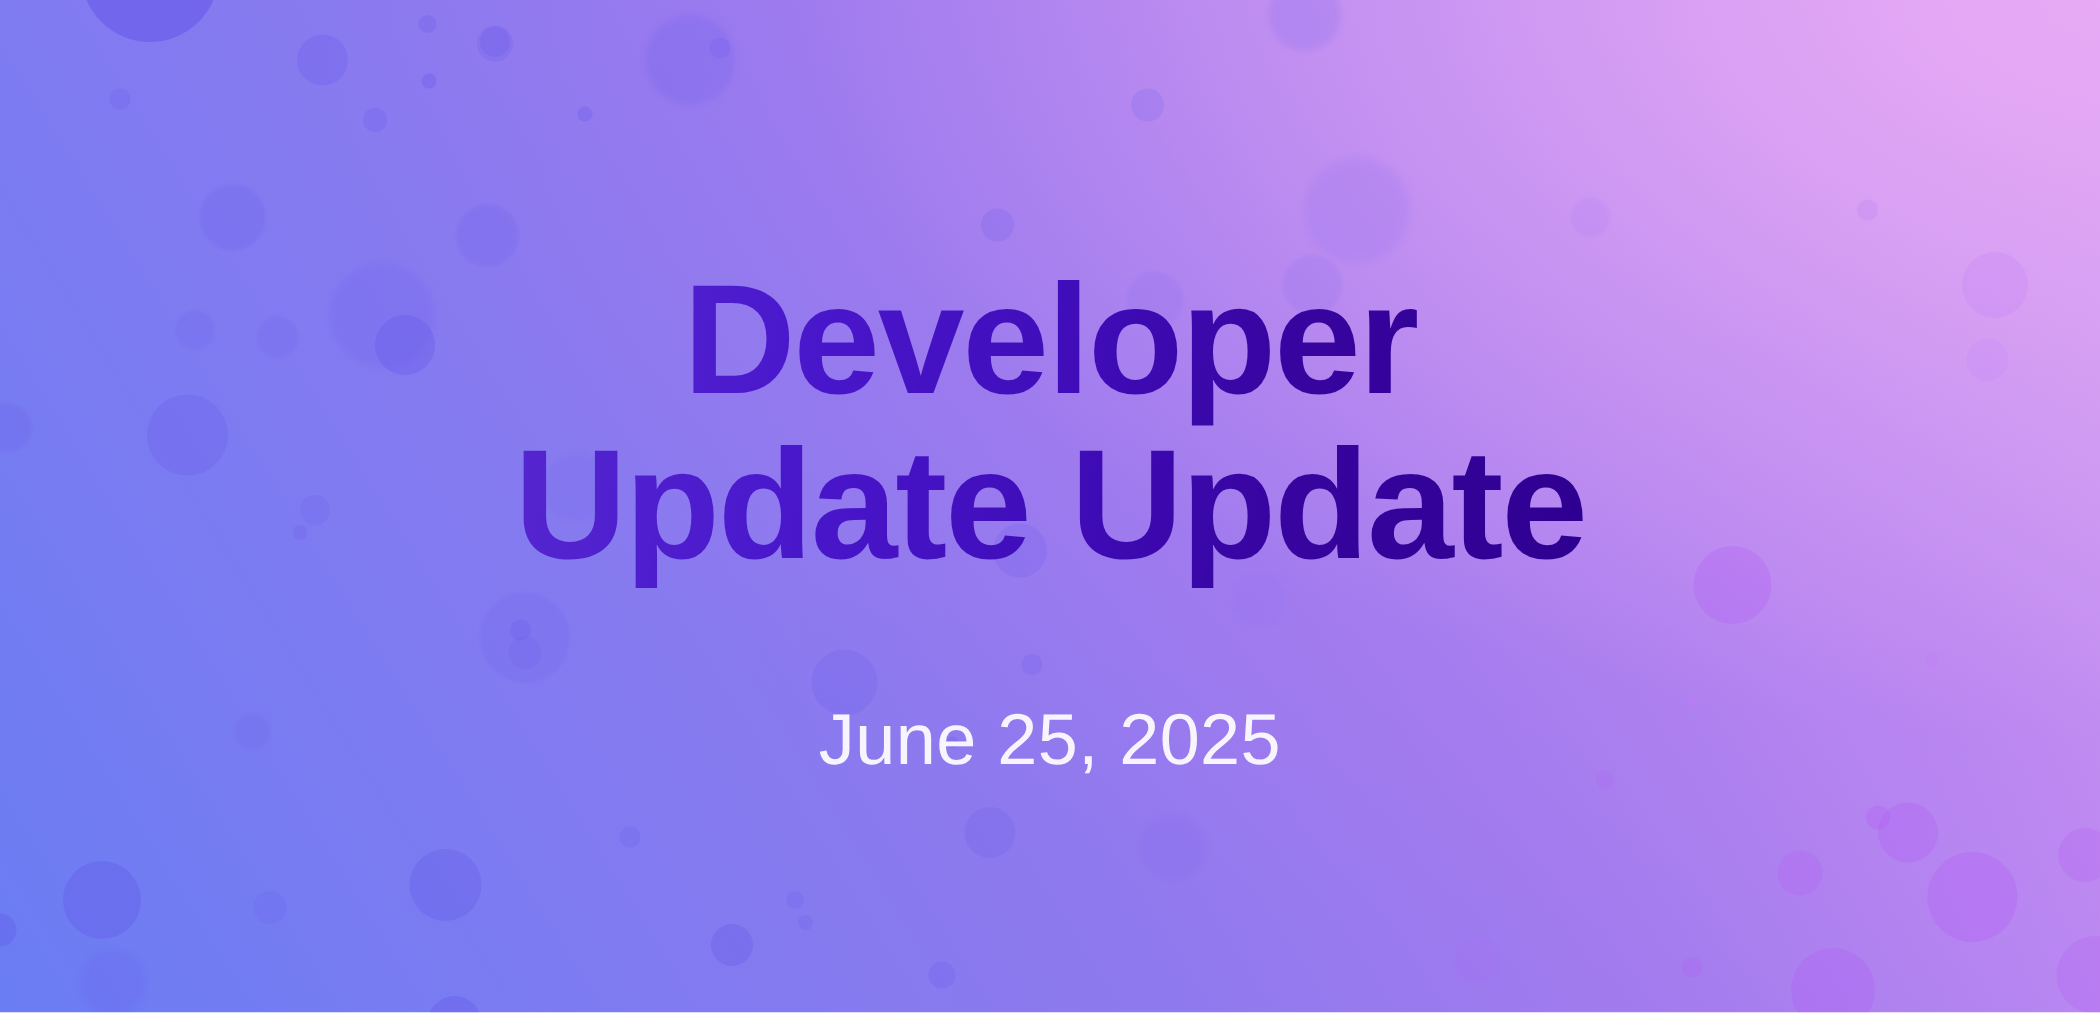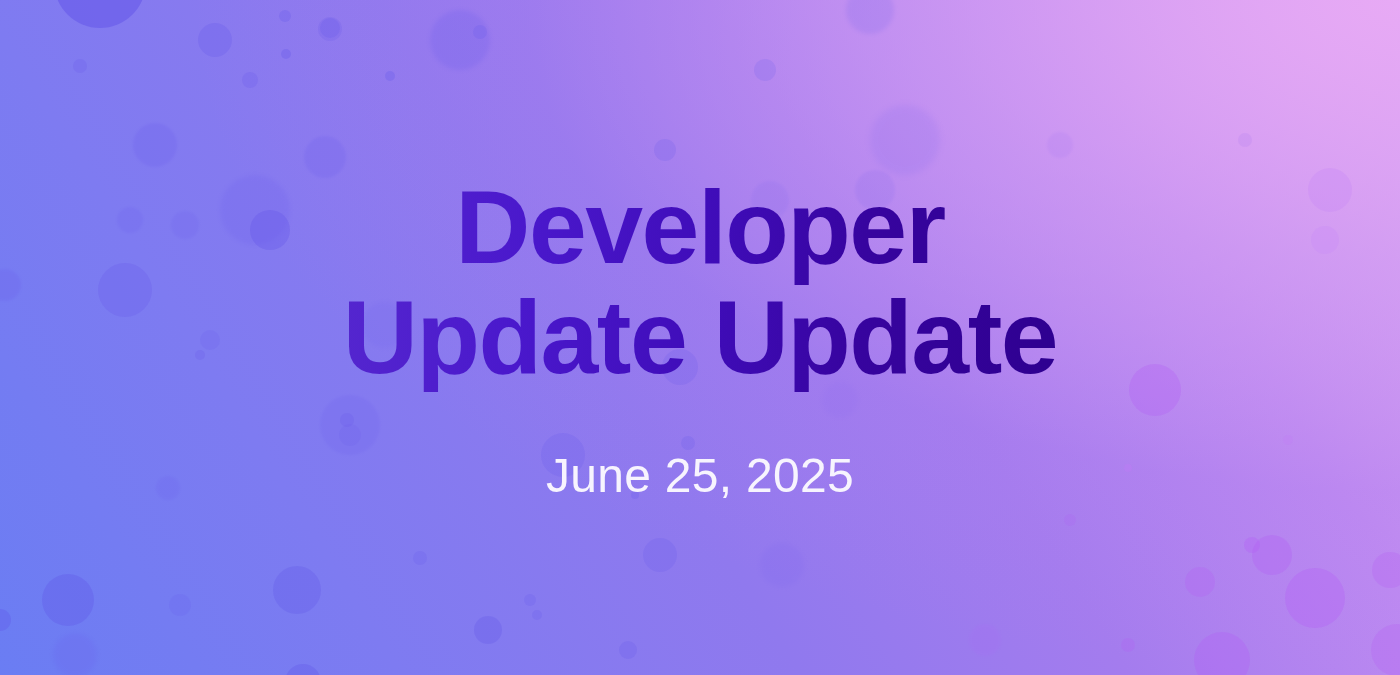--- a/index.html
+++ b/index.html
@@ -38,21 +38,21 @@
     position: absolute;
     inset: 0;
     display: flex;
     flex-direction: column;
     align-items: center;
     justify-content: center;
     text-align: center;
   }
 
   .title {
-    margin: 0;
+    margin: 18px;
     font-size: 104px;
     line-height: 1.06;
     font-weight: 700;
     letter-spacing: -1.5px;
     background-image: linear-gradient(96deg, #5527CF 0%, #4A18CC 26%, #3F0CB8 52%, #37049F 72%, #2E0090 100%);
     -webkit-background-clip: text;
     background-clip: text;
     color: transparent;
     -webkit-text-fill-color: transparent;
     max-width: 1000px;

